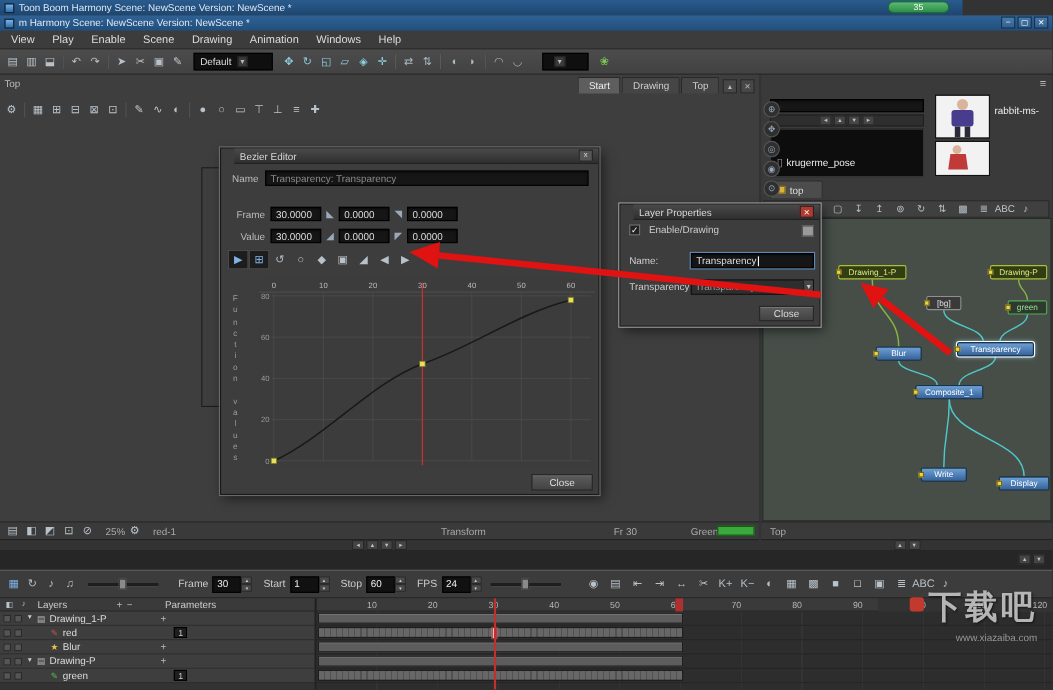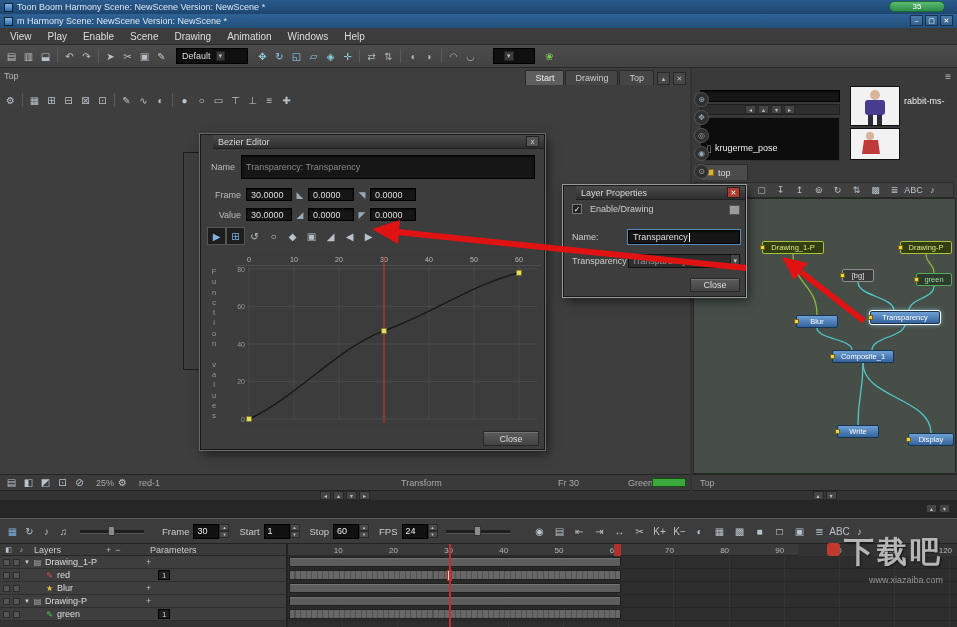--- a/index.html
+++ b/index.html
@@ -1,21 +1,21 @@
 <!DOCTYPE html>
 <html><head>
 <meta charset="utf-8">
 <style>
   *{margin:0;padding:0;box-sizing:border-box;}
   html,body{width:957px;height:627px;}
   body{font-family:"Liberation Sans","DejaVu Sans",sans-serif;font-size:9px;color:#ccc;background:#2b2b2b;position:relative;overflow:hidden;}
   #root{position:absolute;inset:0;width:957px;height:627px;background:#333;overflow:hidden;}
   .abs{position:absolute;}
   
-  #titlebar1{left:0;top:0;width:957px;height:14px;background:linear-gradient(#2a5b8e,#1d466f);display:flex;align-items:center;padding:0 4px;color:#dde8f4;}
+  #titlebar1{left:0;top:0;width:875px;height:14px;background:linear-gradient(#2a5b8e,#1d466f);display:flex;align-items:center;padding:0 4px;color:#dde8f4;}
   #titlebar2{left:0;top:14px;width:957px;height:14px;background:linear-gradient(#2f6295,#224f7c);display:flex;align-items:center;padding:0 4px;color:#dde8f4;}
   .app-icon{width:9px;height:9px;background:linear-gradient(#7db3e8,#2f6ea8);border:1px solid #123;margin-right:4px;}
   #badge{position:absolute;right:12px;top:1px;width:56px;height:11px;border-radius:6px;background:linear-gradient(#5cbb6e,#2d8c4a);border:1px solid #1c6b36;color:#fff;font-size:8px;display:flex;align-items:center;justify-content:center;}
   #win-btns{position:absolute;right:4px;top:1px;display:flex;gap:2px;}
   #win-btns span{width:13px;height:11px;background:linear-gradient(#4a7bab,#34608d);border:1px solid #16324f;color:#fff;font-size:7px;display:flex;align-items:center;justify-content:center;}
   
   #menubar{left:0;top:28px;width:957px;height:17px;background:#3c3c3c;border-bottom:1px solid #292929;display:flex;align-items:center;padding-left:2px;}
   .menu-item{padding:2px 8px;font-size:10px;color:#ddd;}
   #toolbar-main{left:0;top:45px;width:957px;height:23px;background:linear-gradient(#4c4c4c,#424242);border-bottom:1px solid #272727;display:flex;align-items:center;padding-left:3px;}
   .icon-strip{display:inline-flex;align-items:center;}
@@ -118,21 +118,21 @@
   .tl-curcell{position:absolute;width:5px;height:11px;background:#d8d8d8;border:1px solid #b03030;z-index:4;}
   
   .dialog{position:absolute;background:#3d3d3d;border:1px solid #191919;outline:1px solid #6a6a6a;box-shadow:3px 4px 10px rgba(0,0,0,.55);}
   .dlg-title{height:14px;background:linear-gradient(#4a4a4a,#2f2f2f);border-bottom:1px solid #202020;display:flex;align-items:center;padding:0 5px;color:#d8d8d8;margin-left:12px;}
   .dlg-close{margin-left:auto;width:13px;height:11px;background:#565656;border:1px solid #222;color:#ddd;font-size:7px;display:flex;align-items:center;justify-content:center;}
   .dlg-close.red{background:#b03a2e;color:#fff;}
   .btn{background:linear-gradient(#5c5c5c,#434343);border:1px solid #272727;box-shadow:inset 0 1px 0 rgba(255,255,255,.15);color:#ddd;font-size:9px;display:flex;align-items:center;justify-content:center;}
   #bezier-dlg{left:200px;top:134px;width:345px;height:316px;z-index:20;}
   #bez-name-row{position:absolute;left:0;top:20px;width:345px;display:flex;align-items:center;}
   #bez-name-row .lab{width:34px;text-align:right;margin-right:6px;color:#bbb;}
-  #bez-name-field{width:294px;height:24px;color:#8a8a8a;}
+  #bez-name-field{width:294px;height:14px;color:#8a8a8a;}
   #bez-rows{position:absolute;left:0;top:48px;}
   .bez-row{display:flex;align-items:center;height:17px;margin-top:3px;}
   .bez-lab{width:40px;text-align:right;margin-right:5px;color:#bbb;}
   .bez-f{width:46px;height:13px;}
   .bez-ic{width:16px;text-align:center;color:#9ab;font-size:9px;}
   #bez-toolbar{position:absolute;left:6px;top:92px;display:flex;align-items:center;}
   #bez-toolbar .ticon{width:19px;height:18px;}
   .bz-btn{background:#1d1d1d;border:1px solid #555;color:#7fb2e5 !important;}
   #fn-label{position:absolute;left:8px;top:132px;white-space:pre;line-height:10.3px;font-size:7.5px;color:#9a9a9a;text-align:center;width:10px;}
   #bezier-svg{position:absolute;left:34px;top:118px;}

